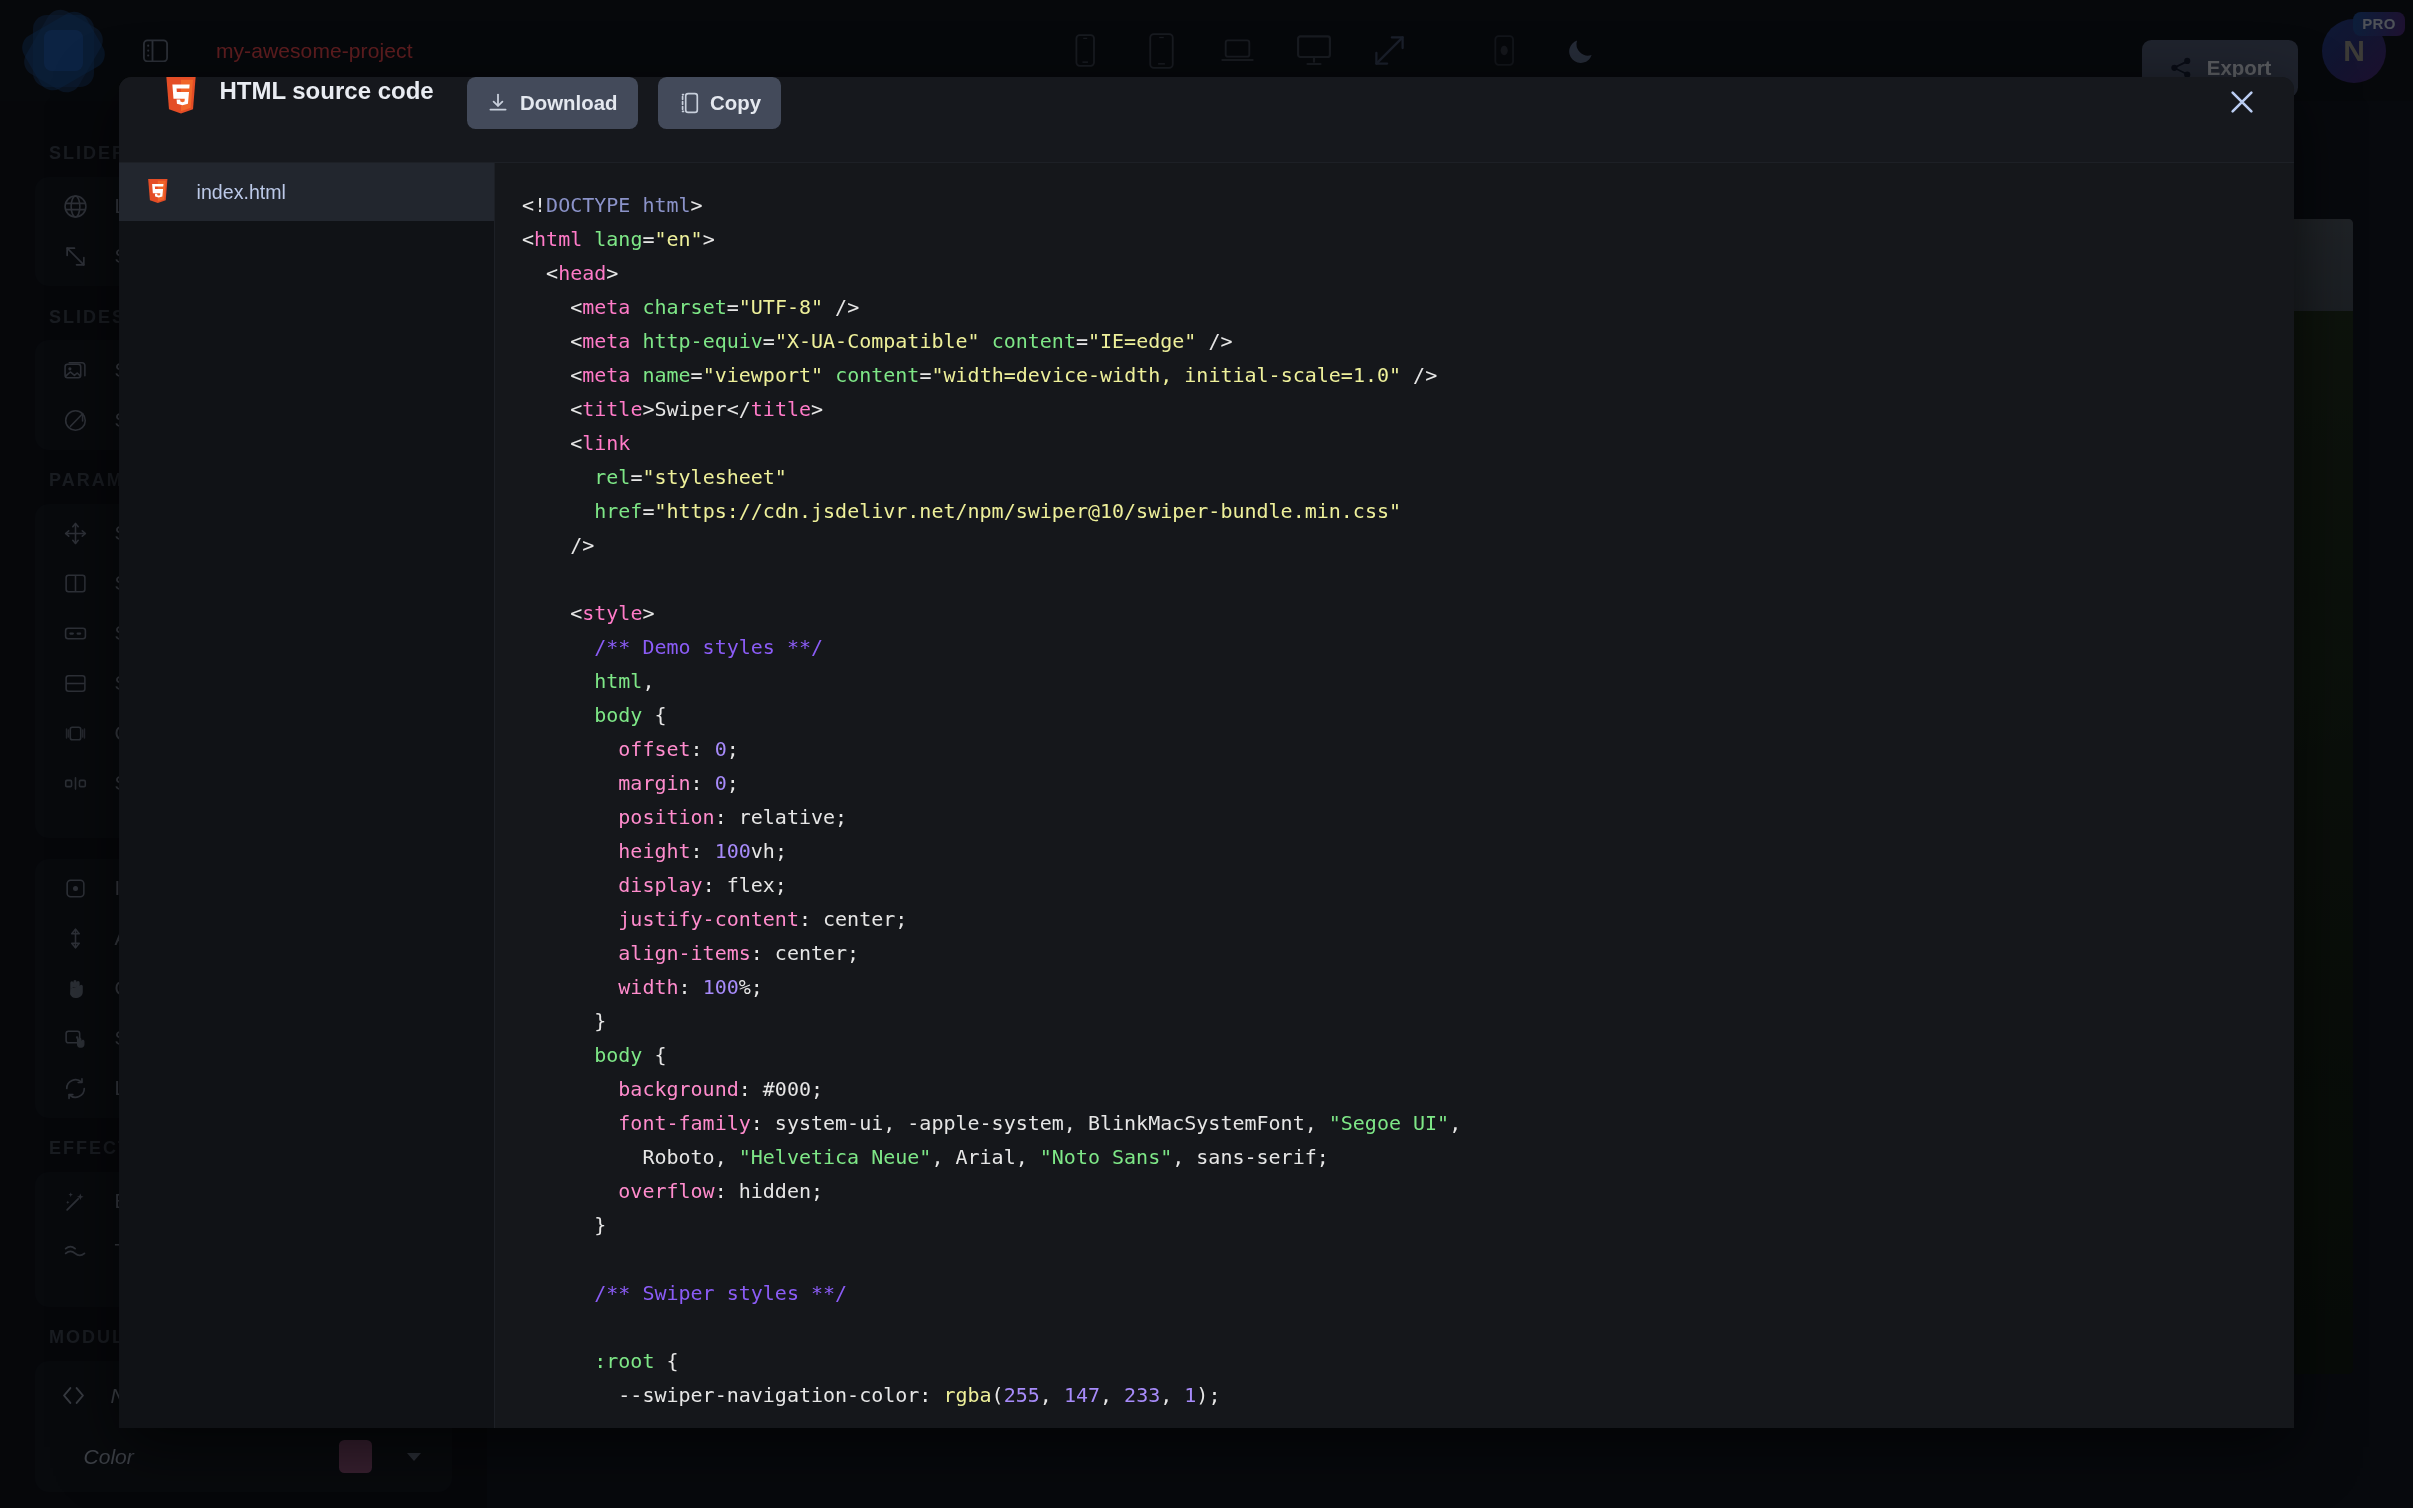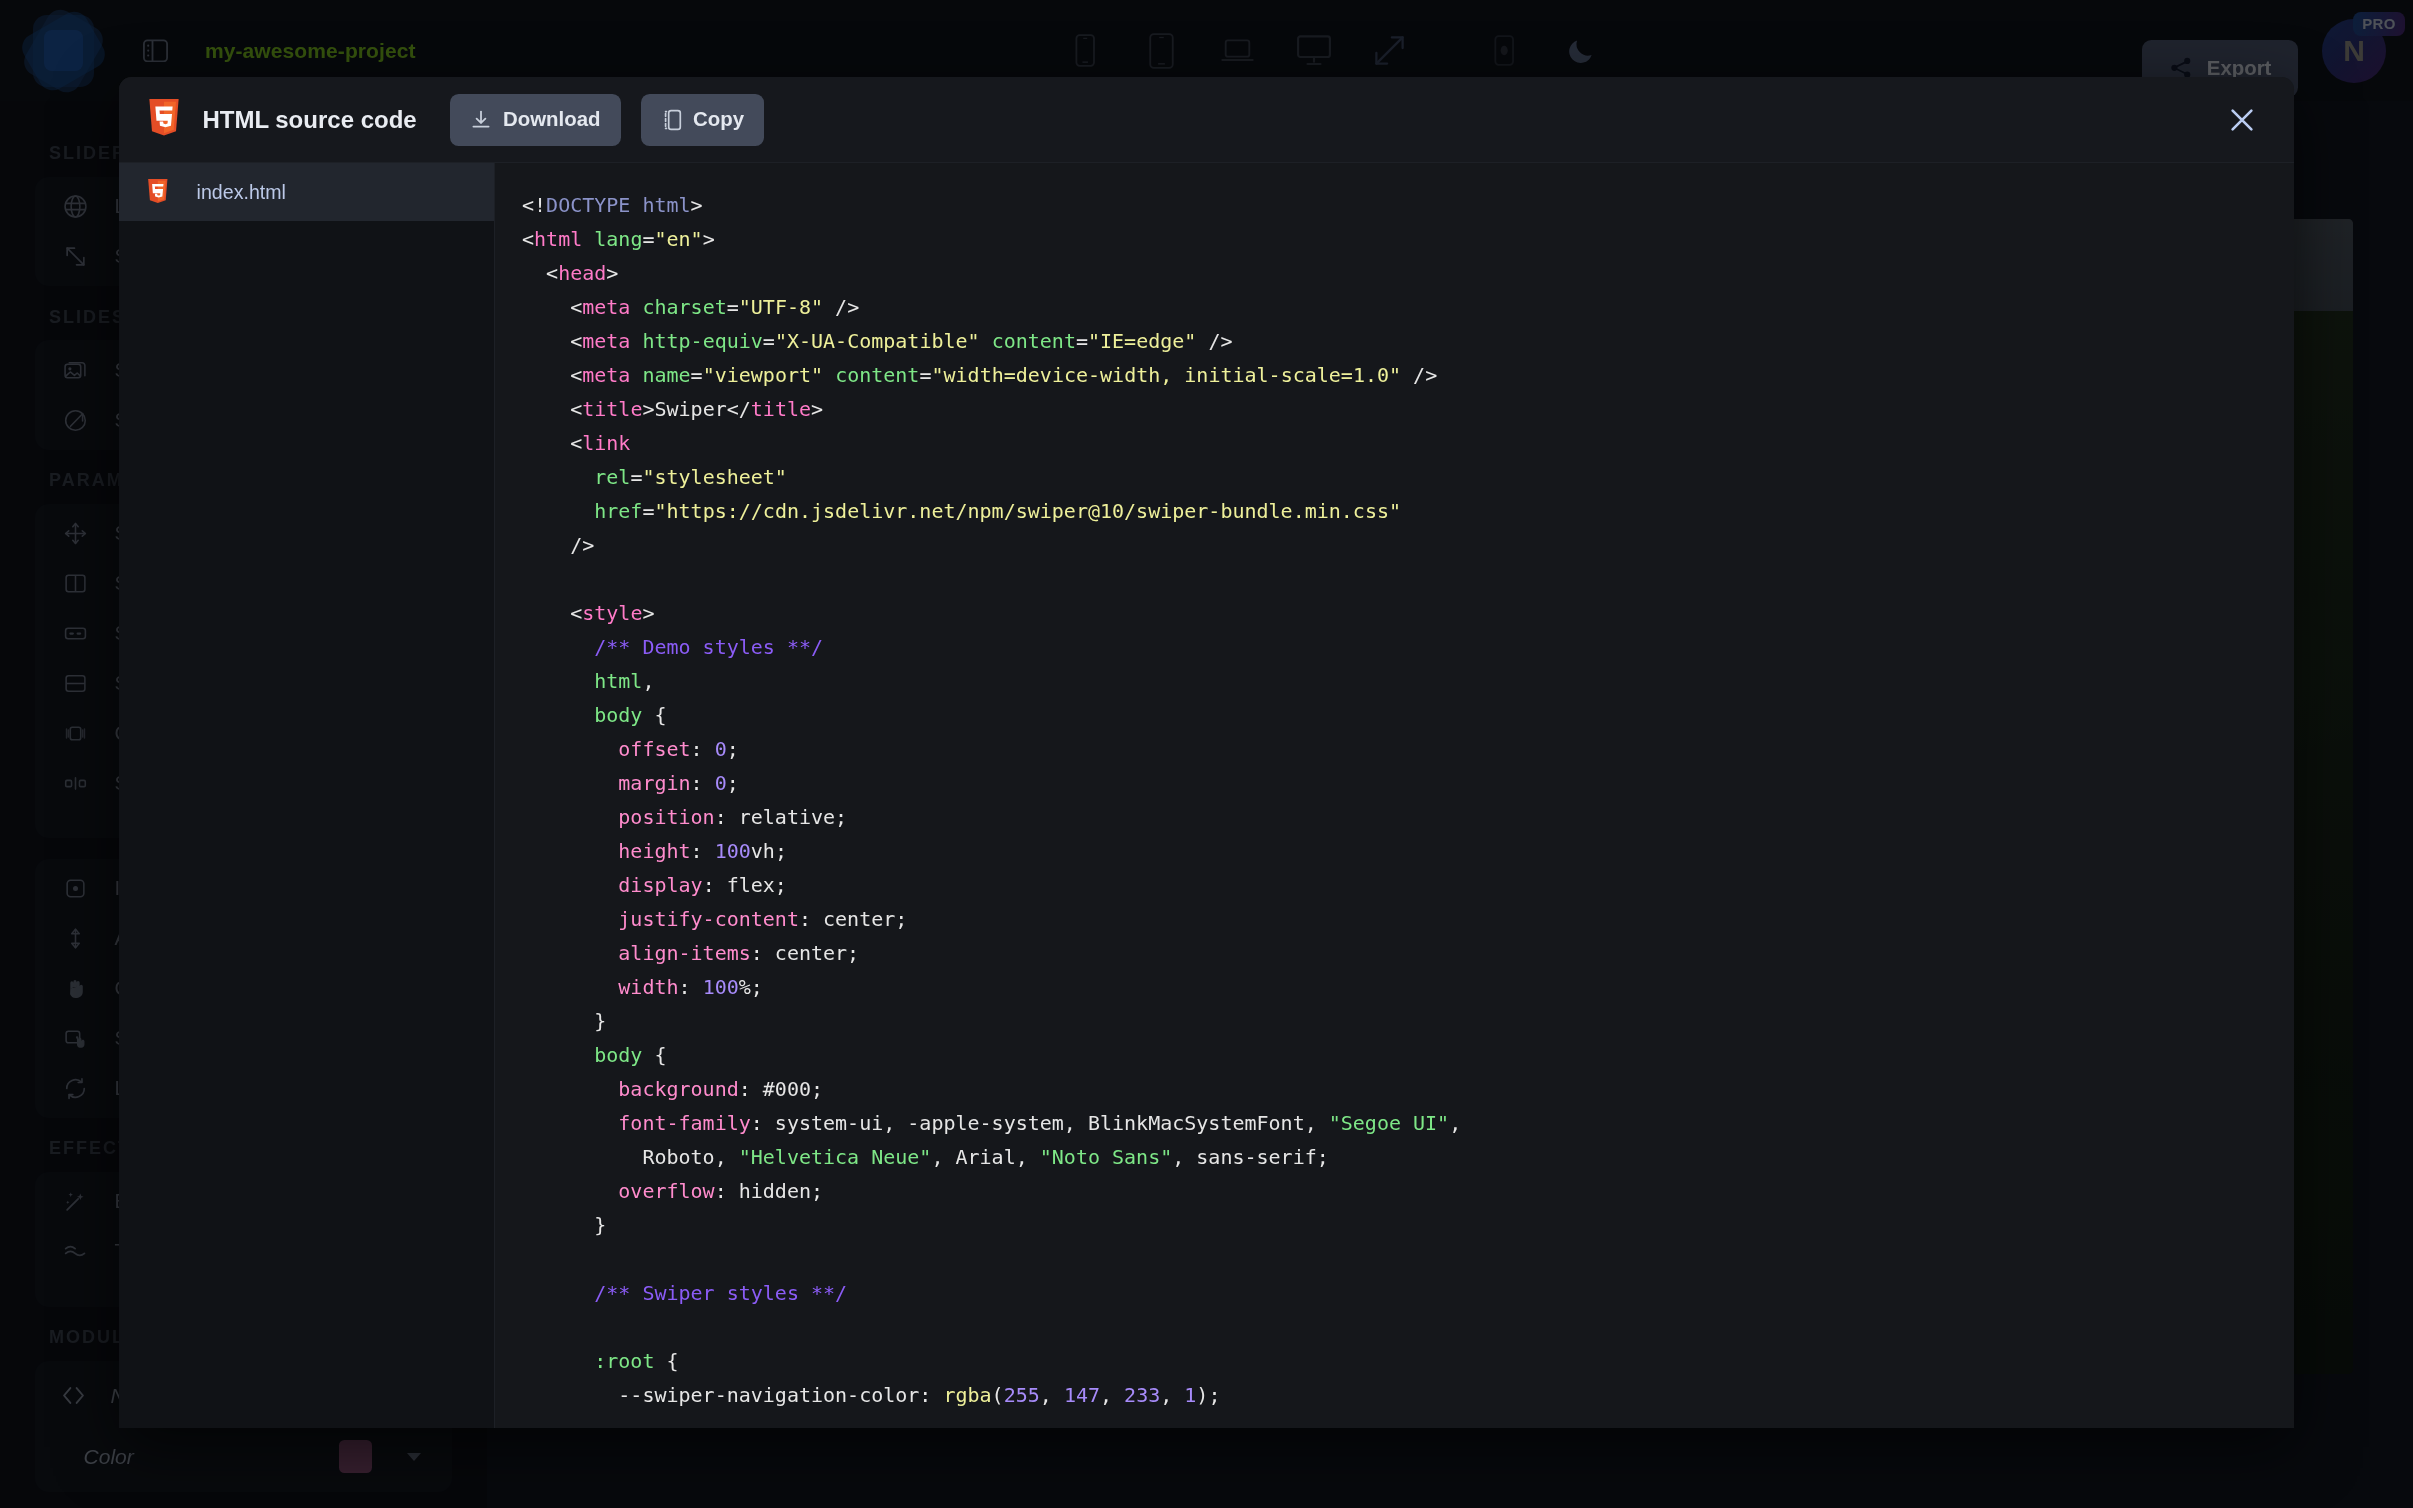--- a/index.html
+++ b/index.html
@@ -48,24 +48,24 @@
   .logo span:nth-child(4) {
     inset: 15.7px 11px; border-radius: 7.9px; background:#1d56a8; opacity:.9;
   }
 
   .sidebar-toggle-btn {
     width: 44px; height: 44px; margin-left: 7.9px;
     display:flex; align-items:center; justify-content:center;
     border-radius: 6.3px;
   }
   .project-title {
-    margin-left: 27px;
-    color: #84cc16;
+    margin-left: 38px;
+    color: #ef4444;
     font-size: 21px;
-    font-weight: 700;
+    font-weight: 400;
     letter-spacing: 0.1px;
   }
 
   .device-group {
     position: absolute; left: 1065px; top: 0; height: 101px;
     display: flex; align-items: center; gap: 35px;
   }
   .device-btn {
     width: 41px; height: 41px;
     display:flex; align-items:center; justify-content:center;
@@ -208,22 +208,22 @@
     position: absolute;
     left: 119px; top: 77px; width: 2175px; height: 1351px;
     background: #16181d;
     border-radius: 12.6px 12.6px 0 0;
     overflow: hidden;
     display: flex; flex-direction: column;
     box-shadow: 0 19px 63px rgba(0,0,0,.6);
   }
   .modal-head {
     height: 85px; flex: 0 0 auto;
-    display: flex; align-items: center;
-    padding: 0 27px 0 27px;
+    display: flex; 
+    padding: 0 27px 0 44px;
     background: #16181d;
     gap: 20.4px;
   }
   .html5-logo {
     width: 36px; height: 41px; flex: 0 0 auto; position: relative;
   }
   .modal-title {
     color: #e9ecf2; font-size: 24px; font-weight: 700; margin-right: 12.6px;
     white-space: nowrap;
   }

